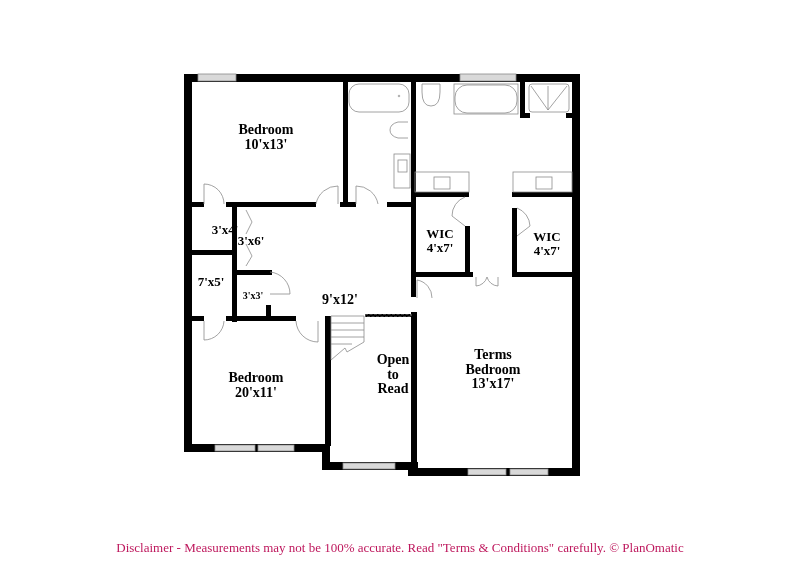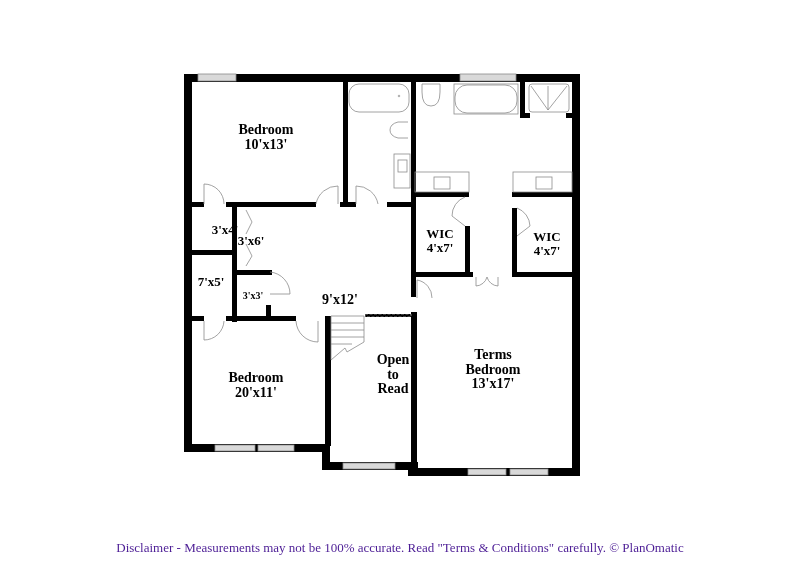--- a/index.html
+++ b/index.html
@@ -4,21 +4,21 @@
   <style>
     html, body { margin: 0; padding: 0; background: #ffffff; }
     body { width: 800px; height: 582px; position: relative; overflow: hidden; font-family: "DejaVu Serif", "Liberation Serif", serif; }
     #plan { position: absolute; left: 0; top: 0; width: 800px; height: 582px; }
     .lbl { position: absolute; text-align: center; color: #000000; font-weight: bold; font-family: Liberation Serif, serif; line-height: 1.05; white-space: nowrap; transform: translate(-50%, -50%); }
     .lbl.big { font-size: 14px; }
     .lbl.med { font-size: 13px; }
     .lbl.small { font-size: 13px; }
     .lbl.tiny { font-size: 10px; text-align: center; }
     .lbl span { display: block; }
-    #disclaimer { position: absolute; left: 0; width: 800px; top: 540px; text-align: center; font-family: "Liberation Serif", "DejaVu Serif", serif; font-size: 13px; color: #4c1d95; }
+    #disclaimer { position: absolute; left: 0; width: 800px; top: 540px; text-align: center; font-family: "Liberation Serif", "DejaVu Serif", serif; font-size: 13px; color: #be185d; }
   </style>
 </head>
 <body>
 
 <svg id="plan" viewBox="0 0 800 582" xmlns="http://www.w3.org/2000/svg">
   <g fill="#000">
 
     <rect x="184" y="74" width="396" height="8"></rect>
 
     <rect x="184" y="74" width="8" height="378"></rect>

